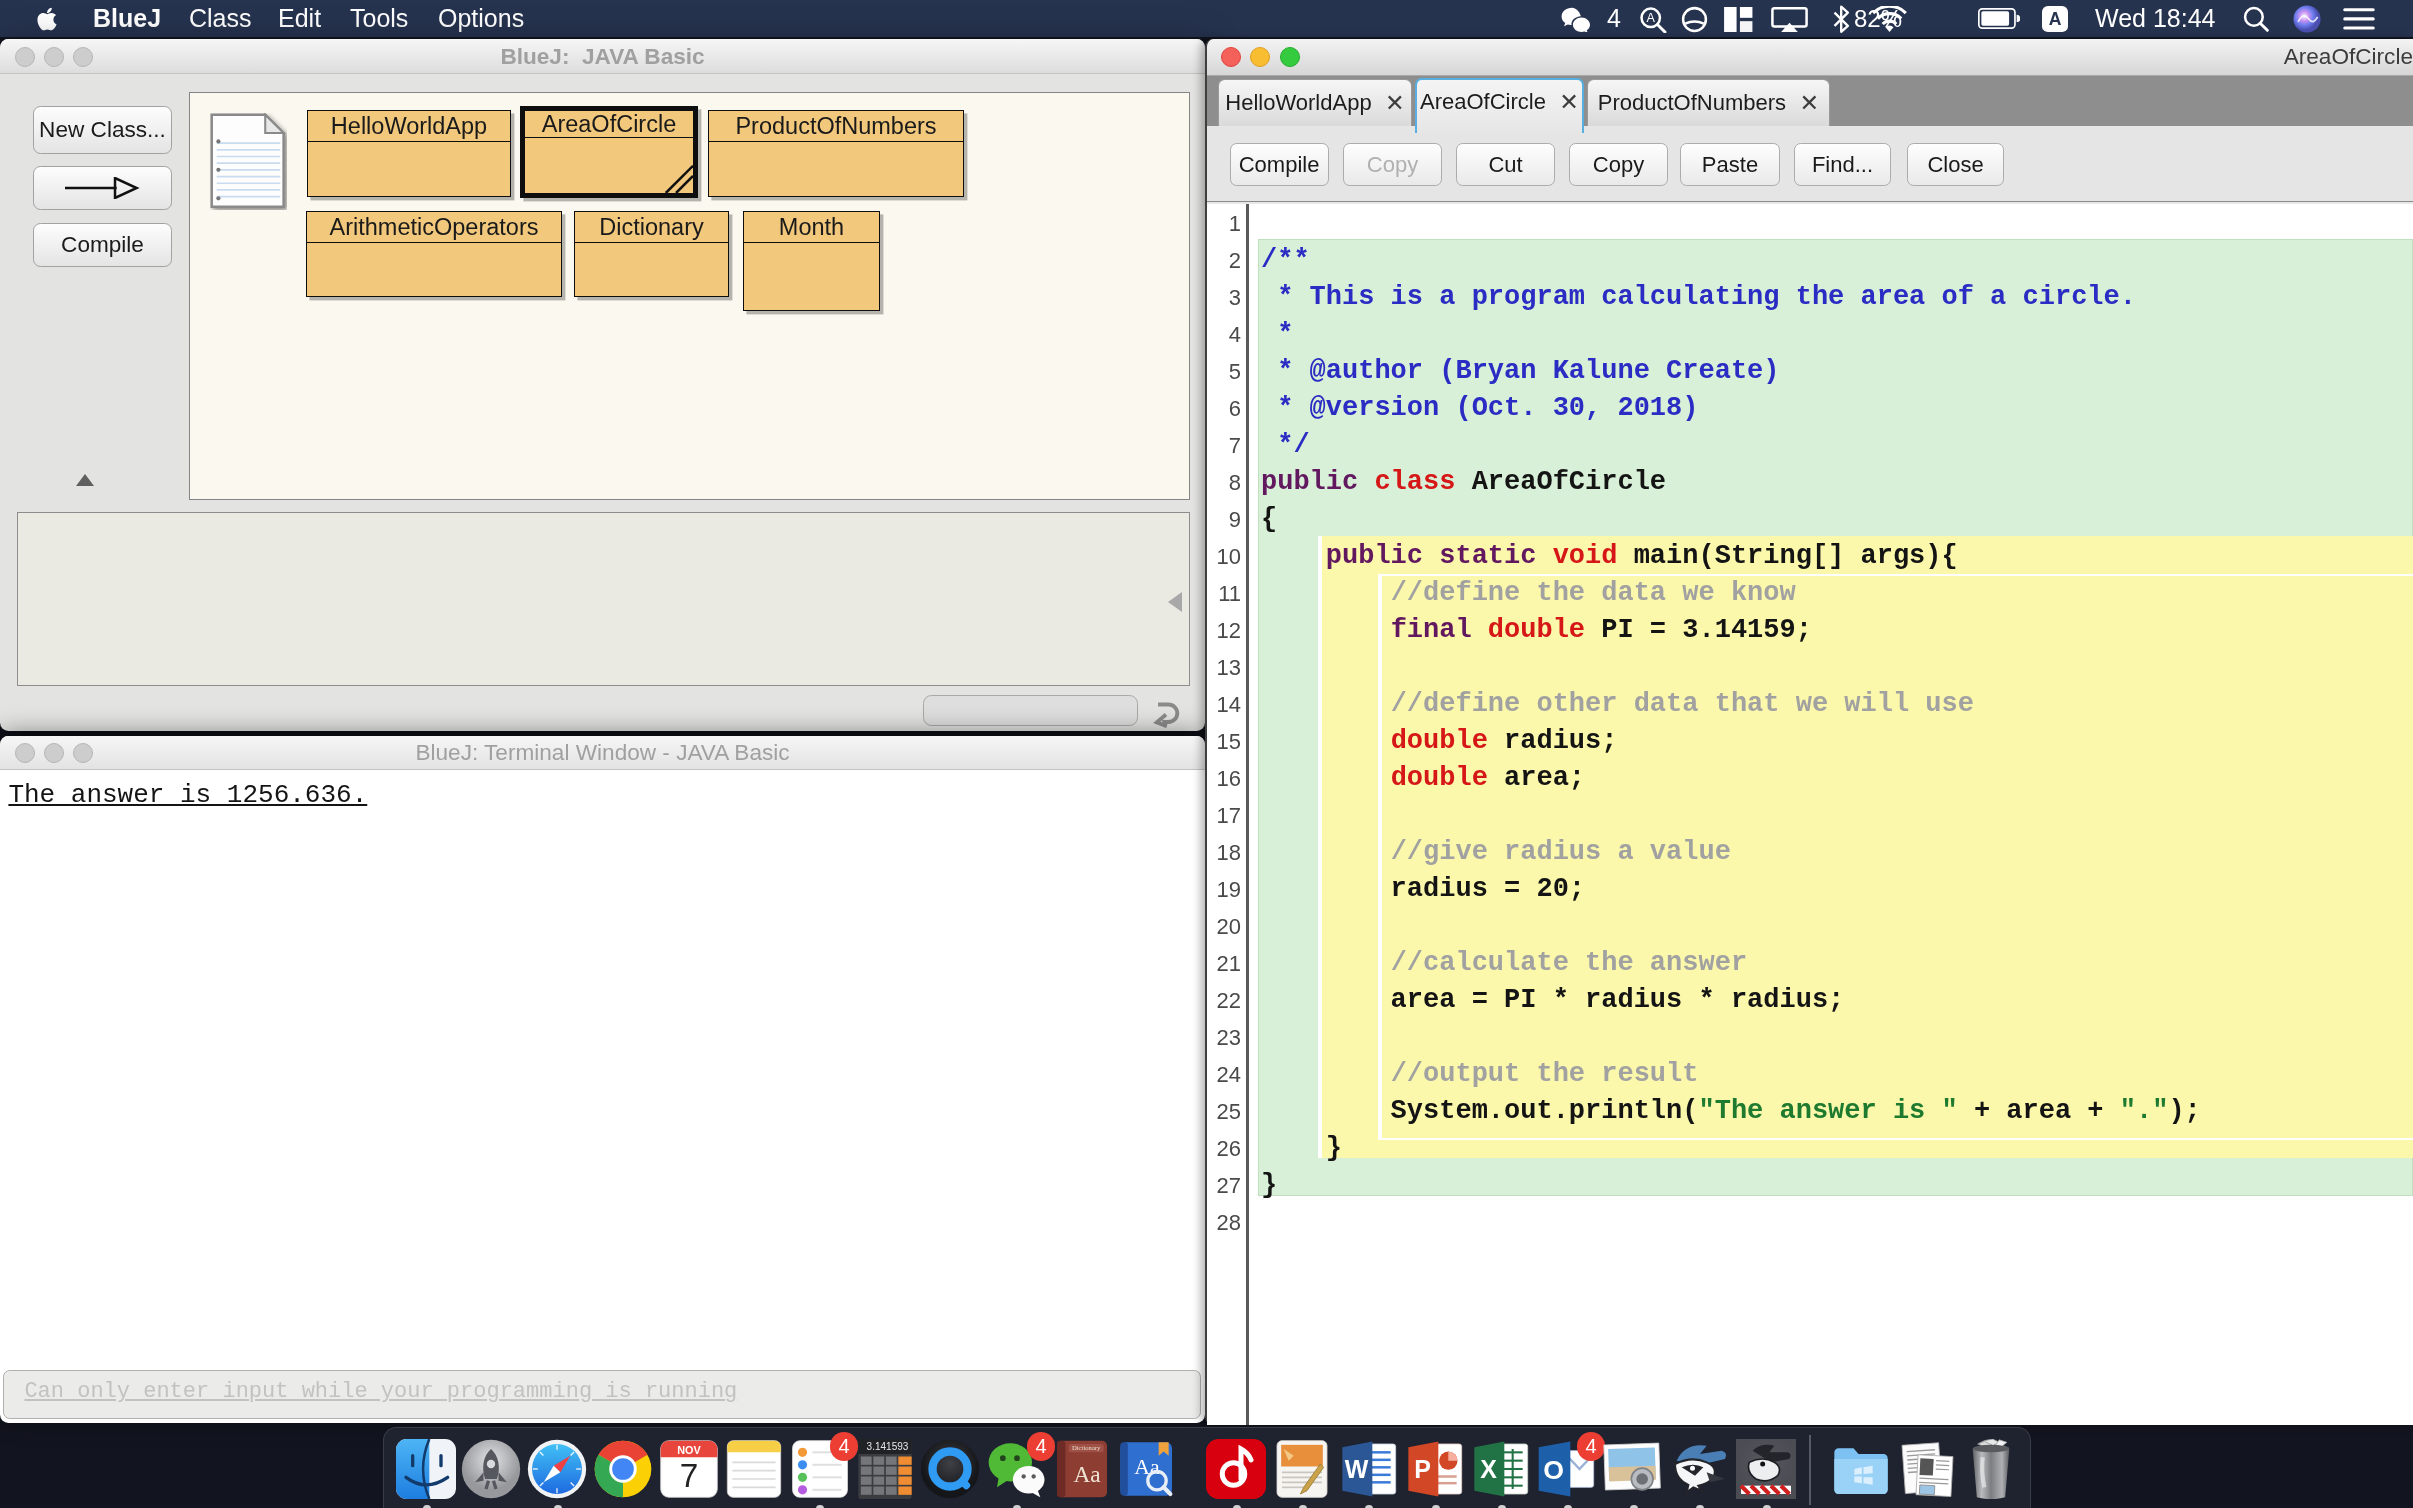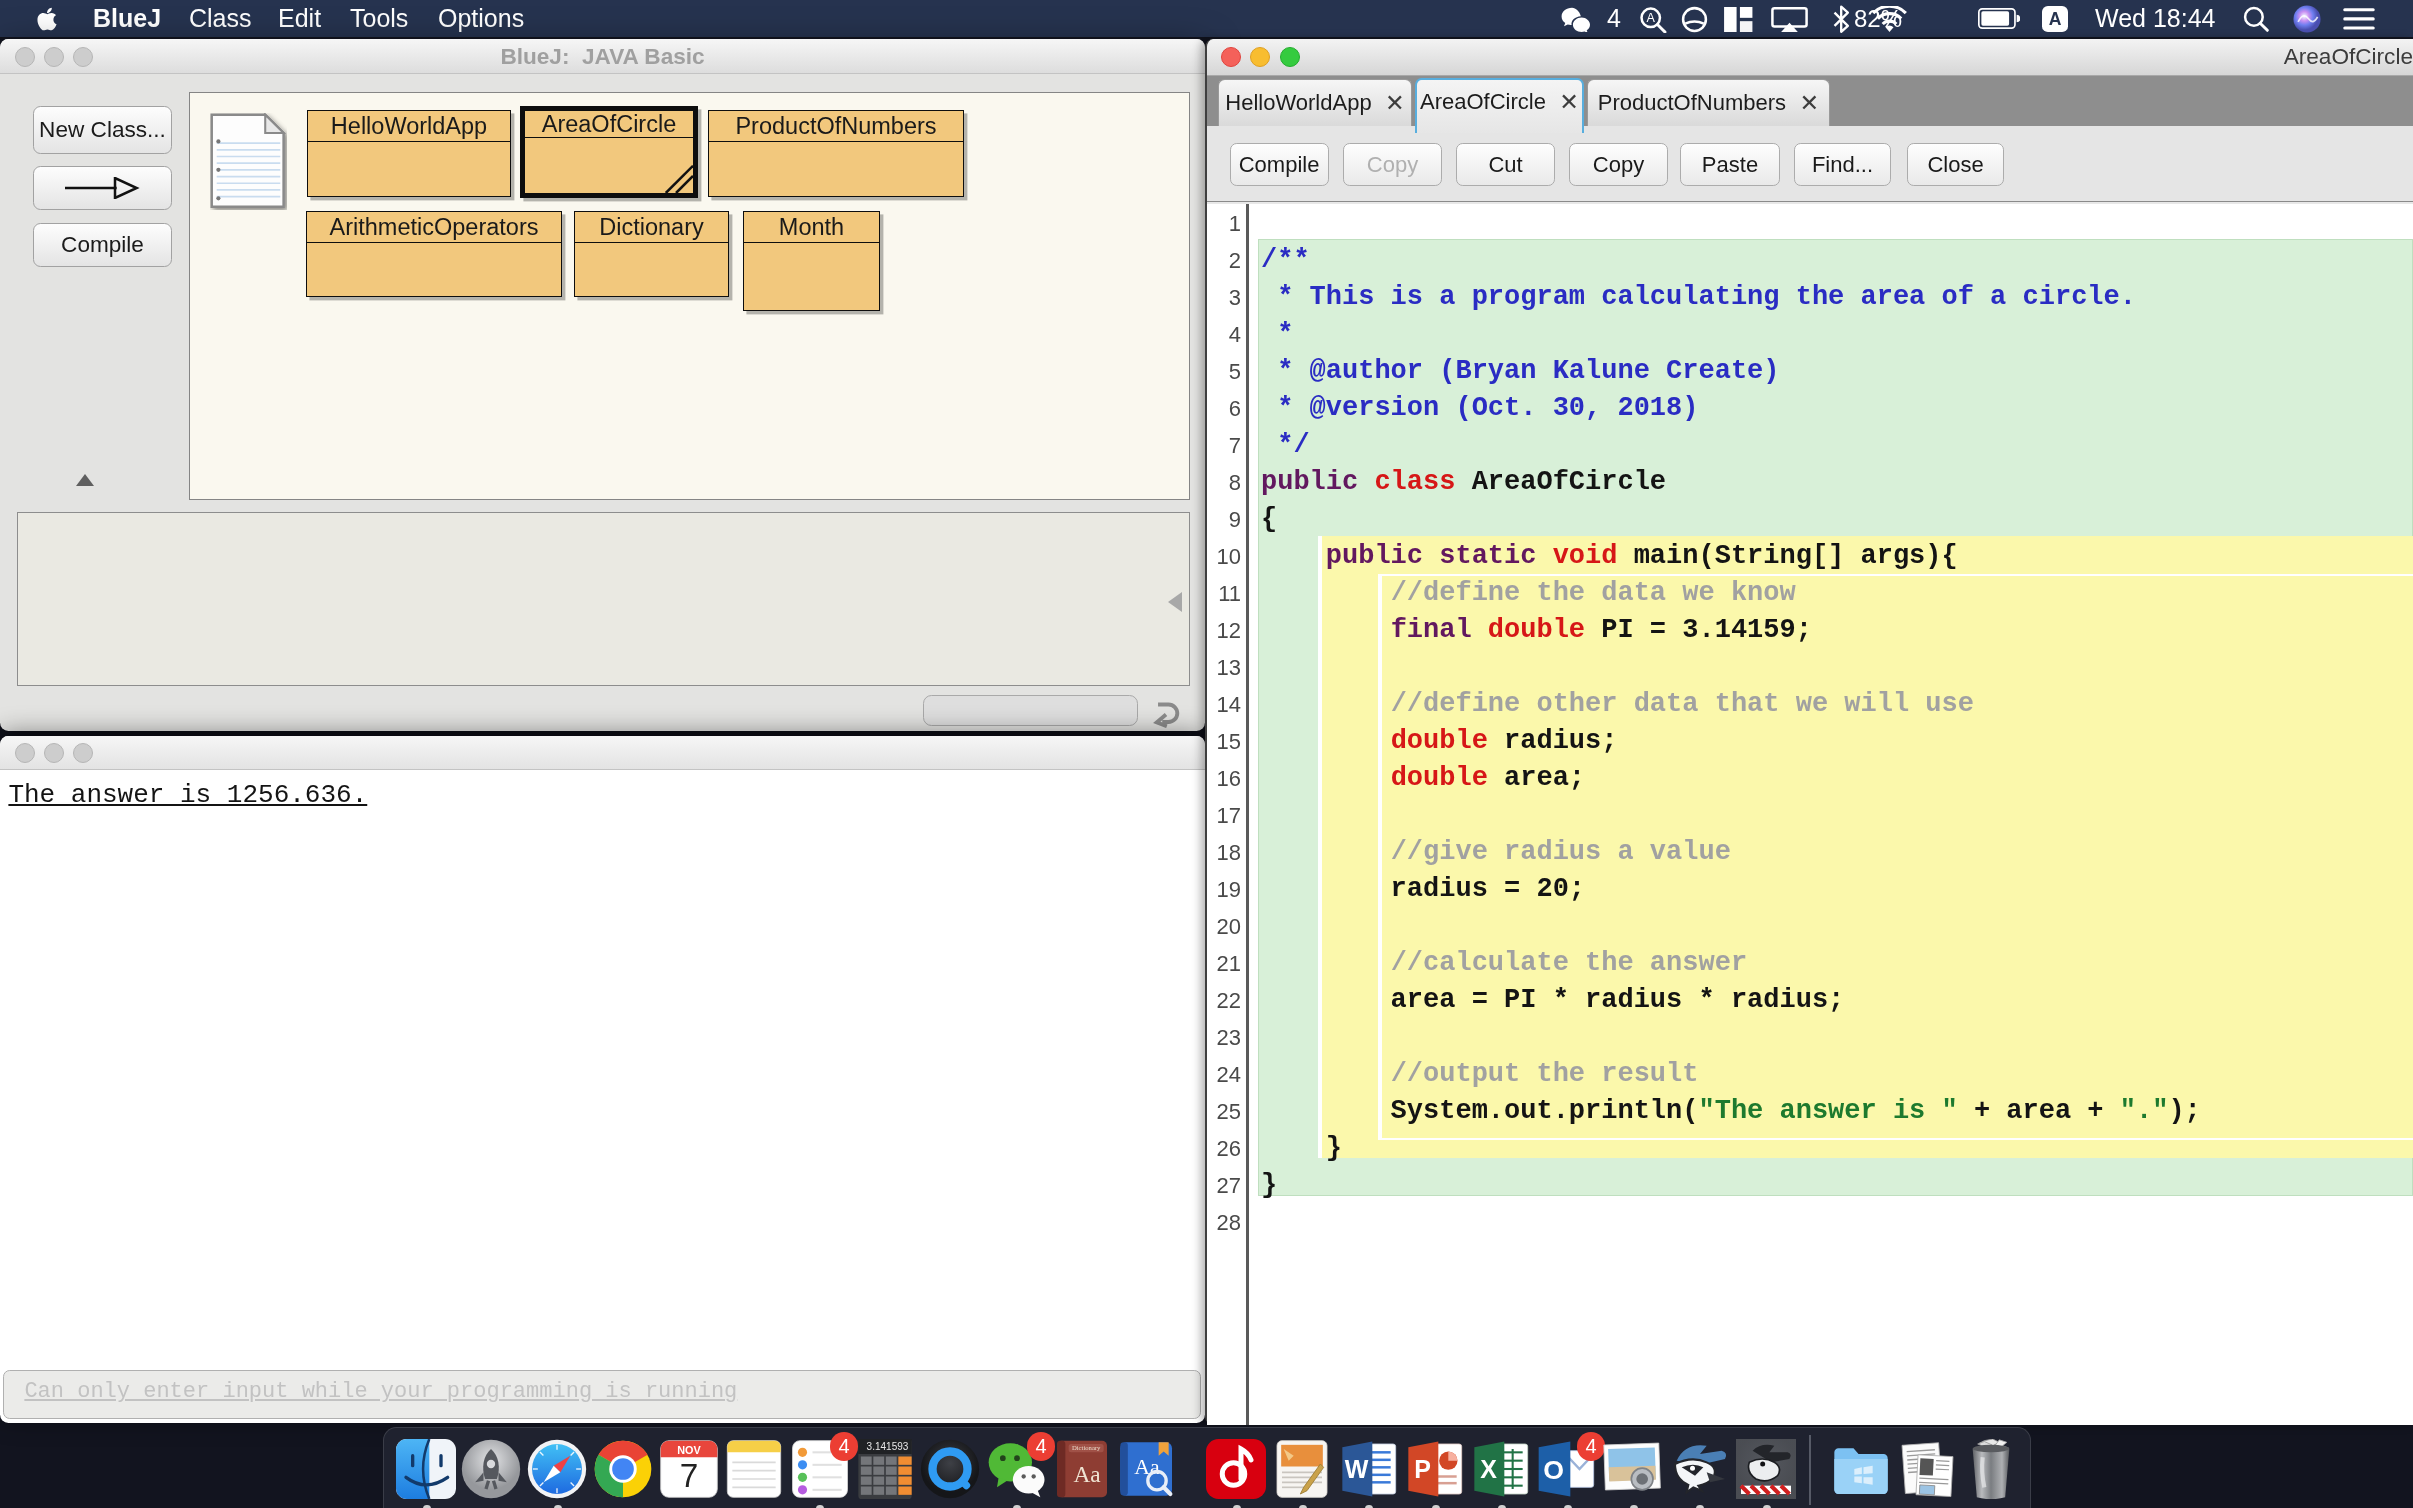--- a/index.html
+++ b/index.html
@@ -222,20 +222,21 @@
     </svg>
 </div>
 
 <div id="termwin">
   <div class="titlebar">
     <div class="lights" style="left:15px;top:6.7px">
       <div class="light graylight"></div>
         <div class="light graylight"></div>
         <div class="light graylight"></div>
     </div>
+    <div class="wtitle" style="top:4.2px">BlueJ: Terminal Window - JAVA Basic</div>
   </div>
   <div class="mono abs" style="left:8.4px;top:44px;font-size:26px;color:#141414">The answer is 1256.636.</div>
   <div class="abs" style="left:3.4px;top:634px;width:1198px;height:49px;background:#ebebe9;border:1.7px solid #b0b0b0;border-radius:6.7px">
     <div class="mono" style="margin:8.4px 0 0 20px;font-size:22px;color:#c2c2c2">Can only enter input while your programming is running</div>
   </div>
 </div>
 
 <div id="editwin">
   <div class="titlebar">
     <div class="lights" style="left:14.2px;top:7.5px">

